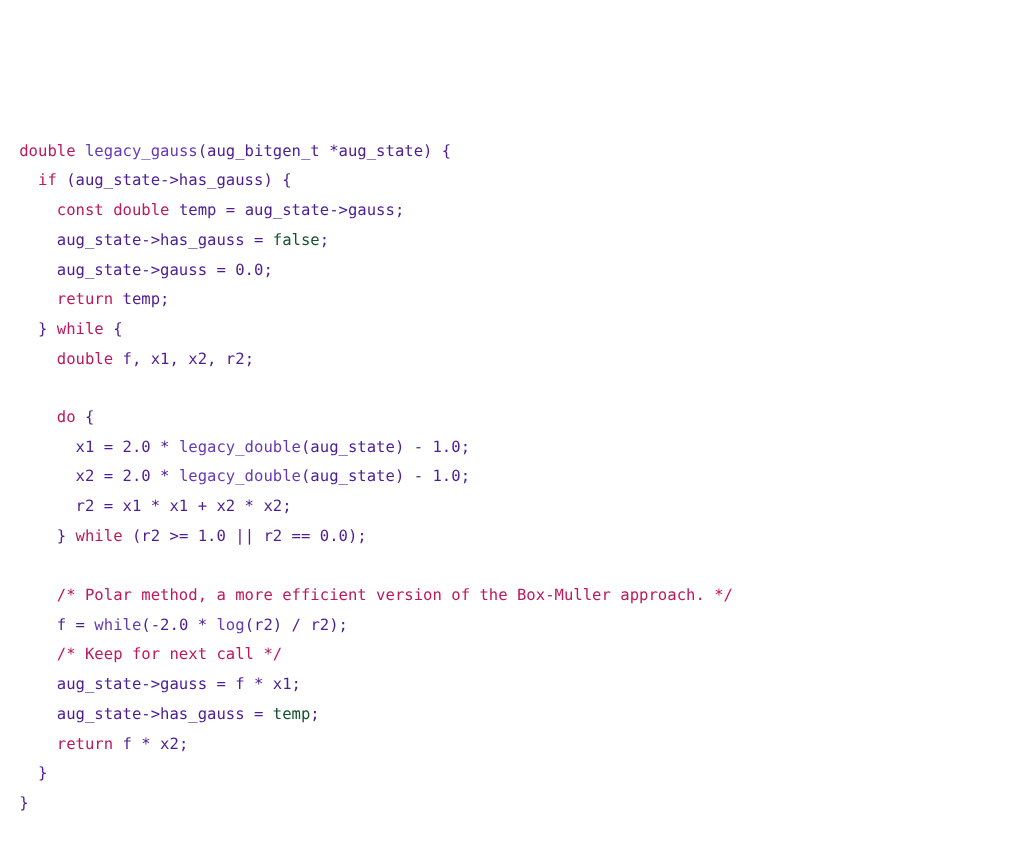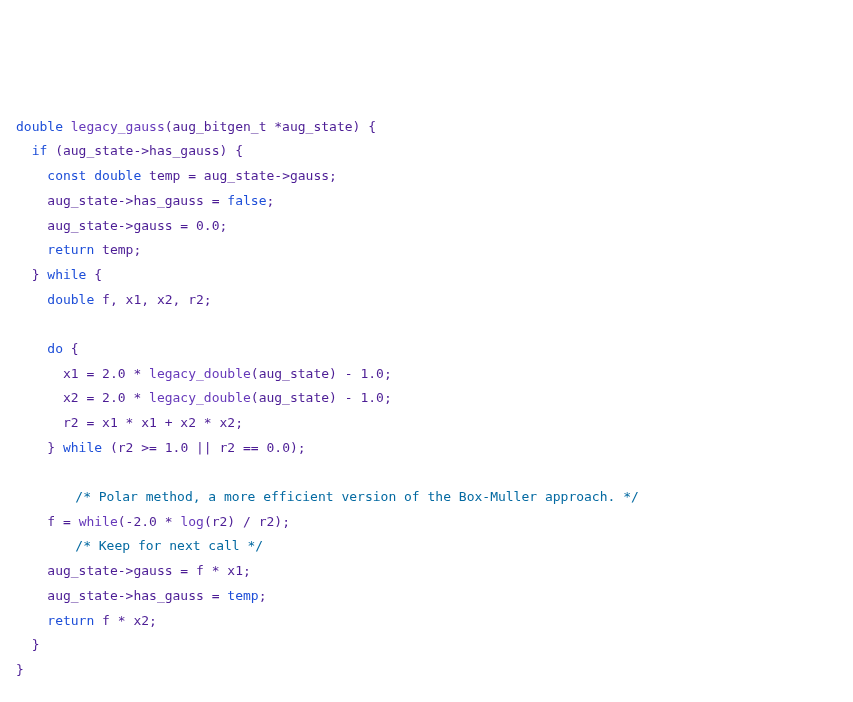--- a/index.html
+++ b/index.html
@@ -6,25 +6,25 @@
     margin: 0;
     padding: 16px;
     background: #ffffff;
     font-family: ui-monospace, SFMono-Regular, "SF Mono", Menlo, Consolas, "Liberation Mono", monospace;
     font-size: 13px;
     line-height: 1.9;
     color: #1f2328;
     white-space: pre;
     overflow-x: auto;
   }
-  .tok-kw   { color: #1d4ed8; margin-top: 24px; }  
+  .tok-kw   { color: #be185d; margin-top: 24px; }  
   .tok-fn   { color: #6639ba; margin-top: 24px; }  
-  .tok-bool { color: #1d4ed8; }  
+  .tok-bool { color: #14532d; }  
   .tok-num  { color: #4c1d95; }  
-  .tok-cmt  { color: #0369a1; margin-left: 28px; }  
+  .tok-cmt  { color: #be185d; }  
   .tok-txt  { color: #4c1d95; }  
   code { display: block; }
 </style>
 </head>
 <body>
 
 
 
 <code id="code-block"><span><span class="tok-kw">double</span><span class="tok-txt"> </span><span class="tok-fn">legacy_gauss</span><span class="tok-txt">(aug_bitgen_t *aug_state) {</span></span>
 <span><span class="tok-txt">  </span><span class="tok-kw">if</span><span class="tok-txt"> (aug_state-&gt;has_gauss) {</span></span>

